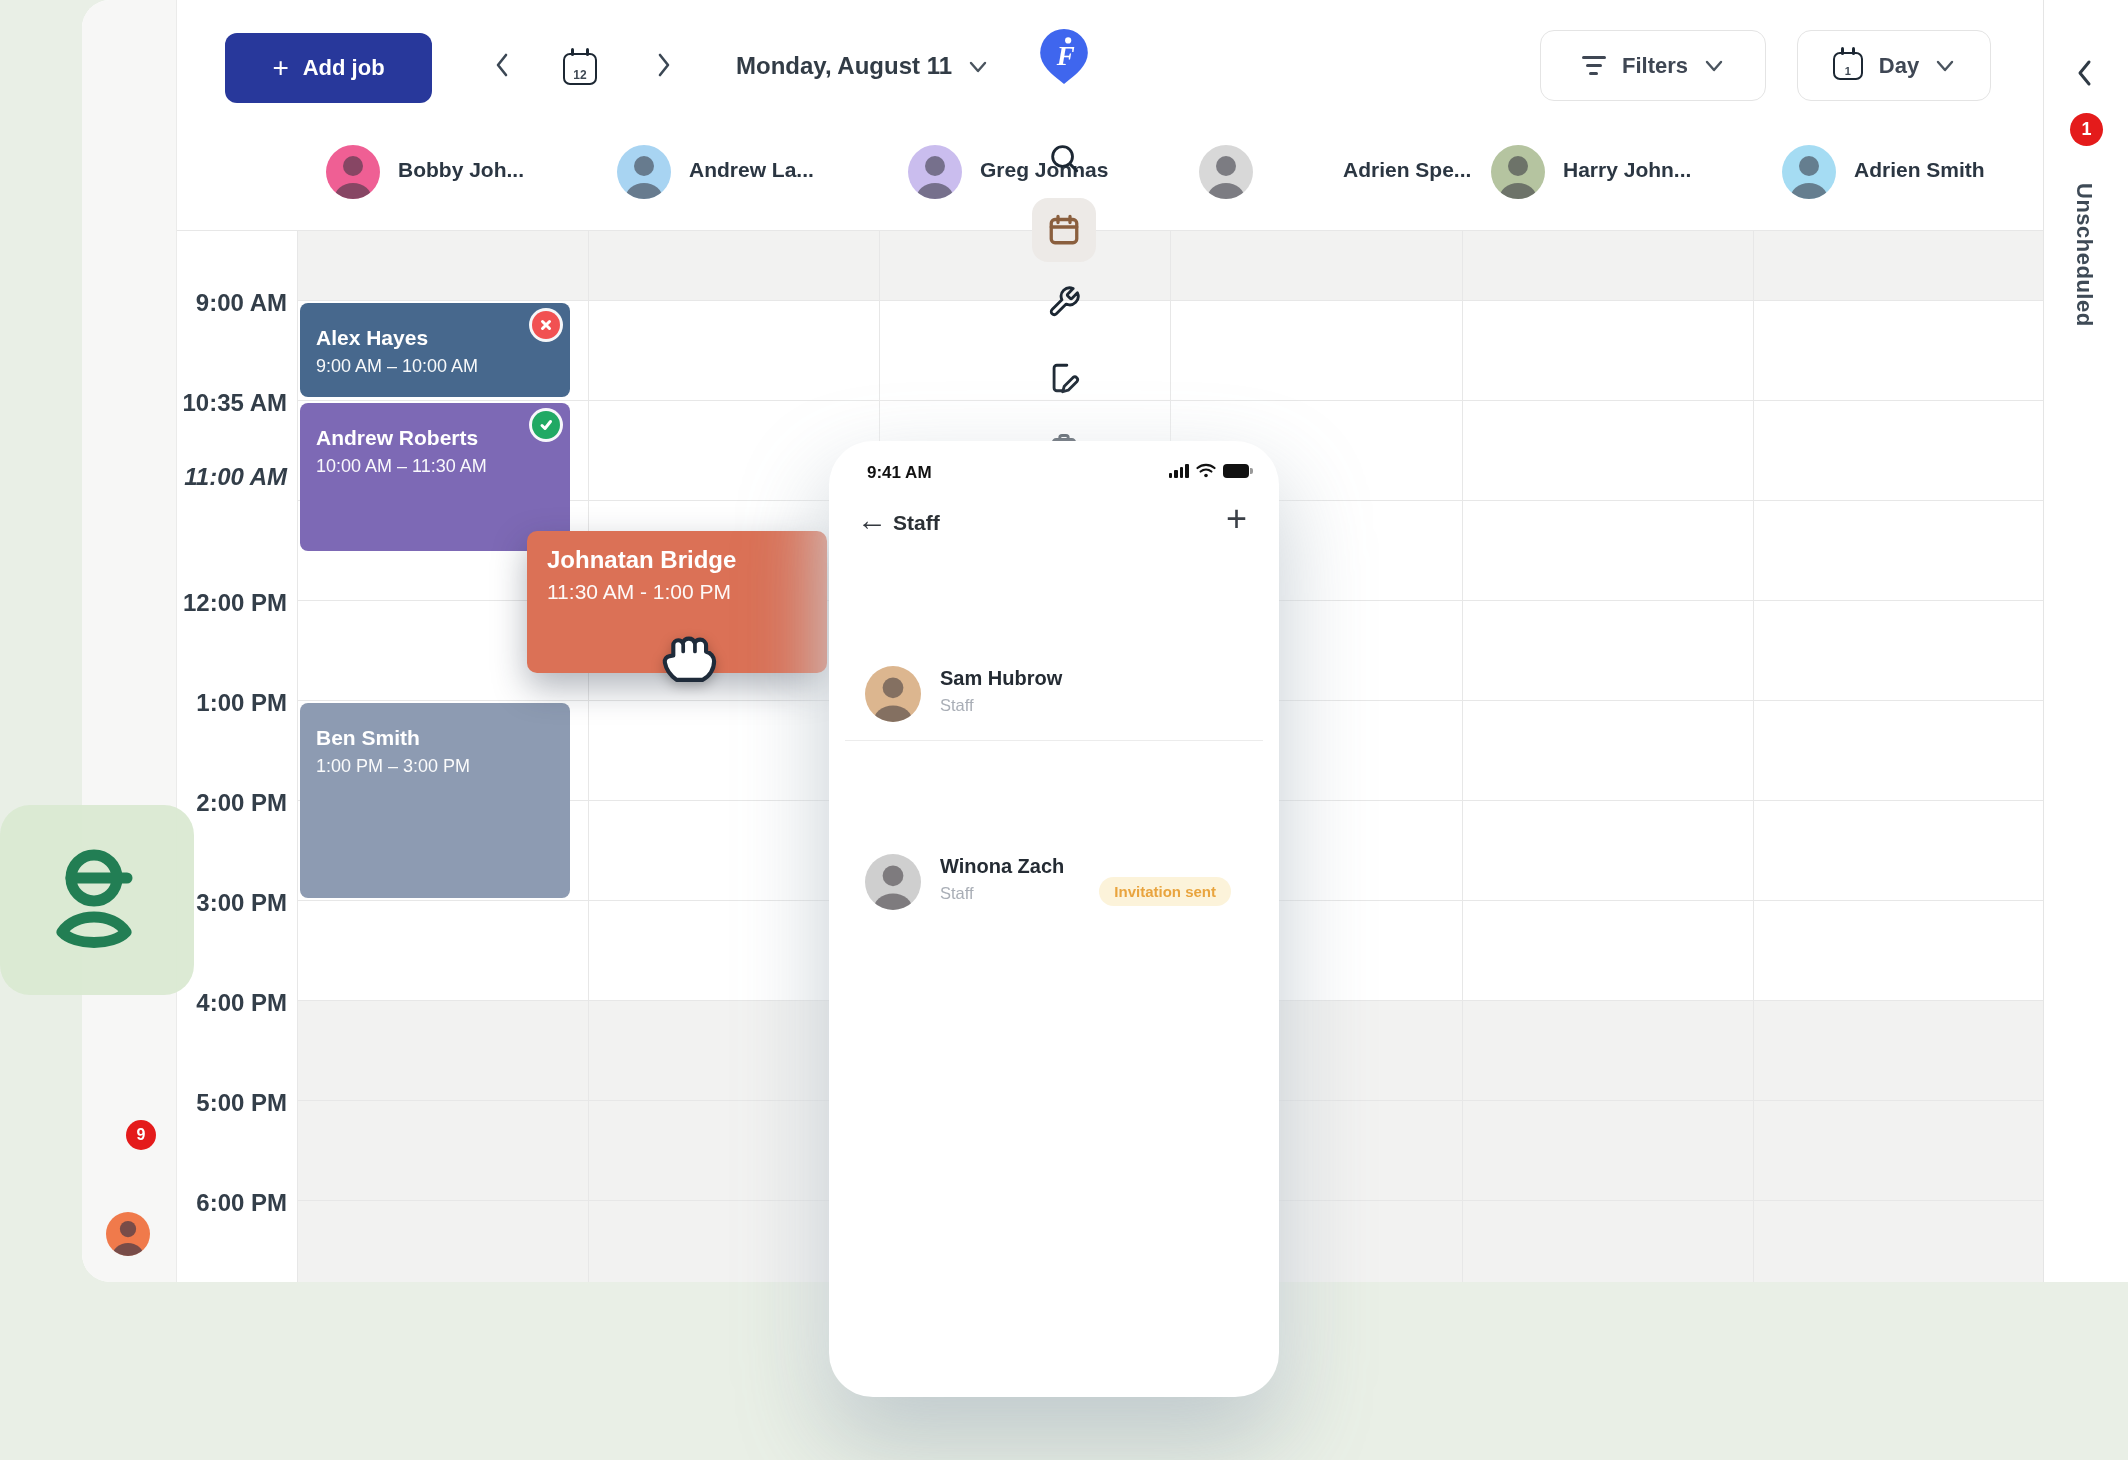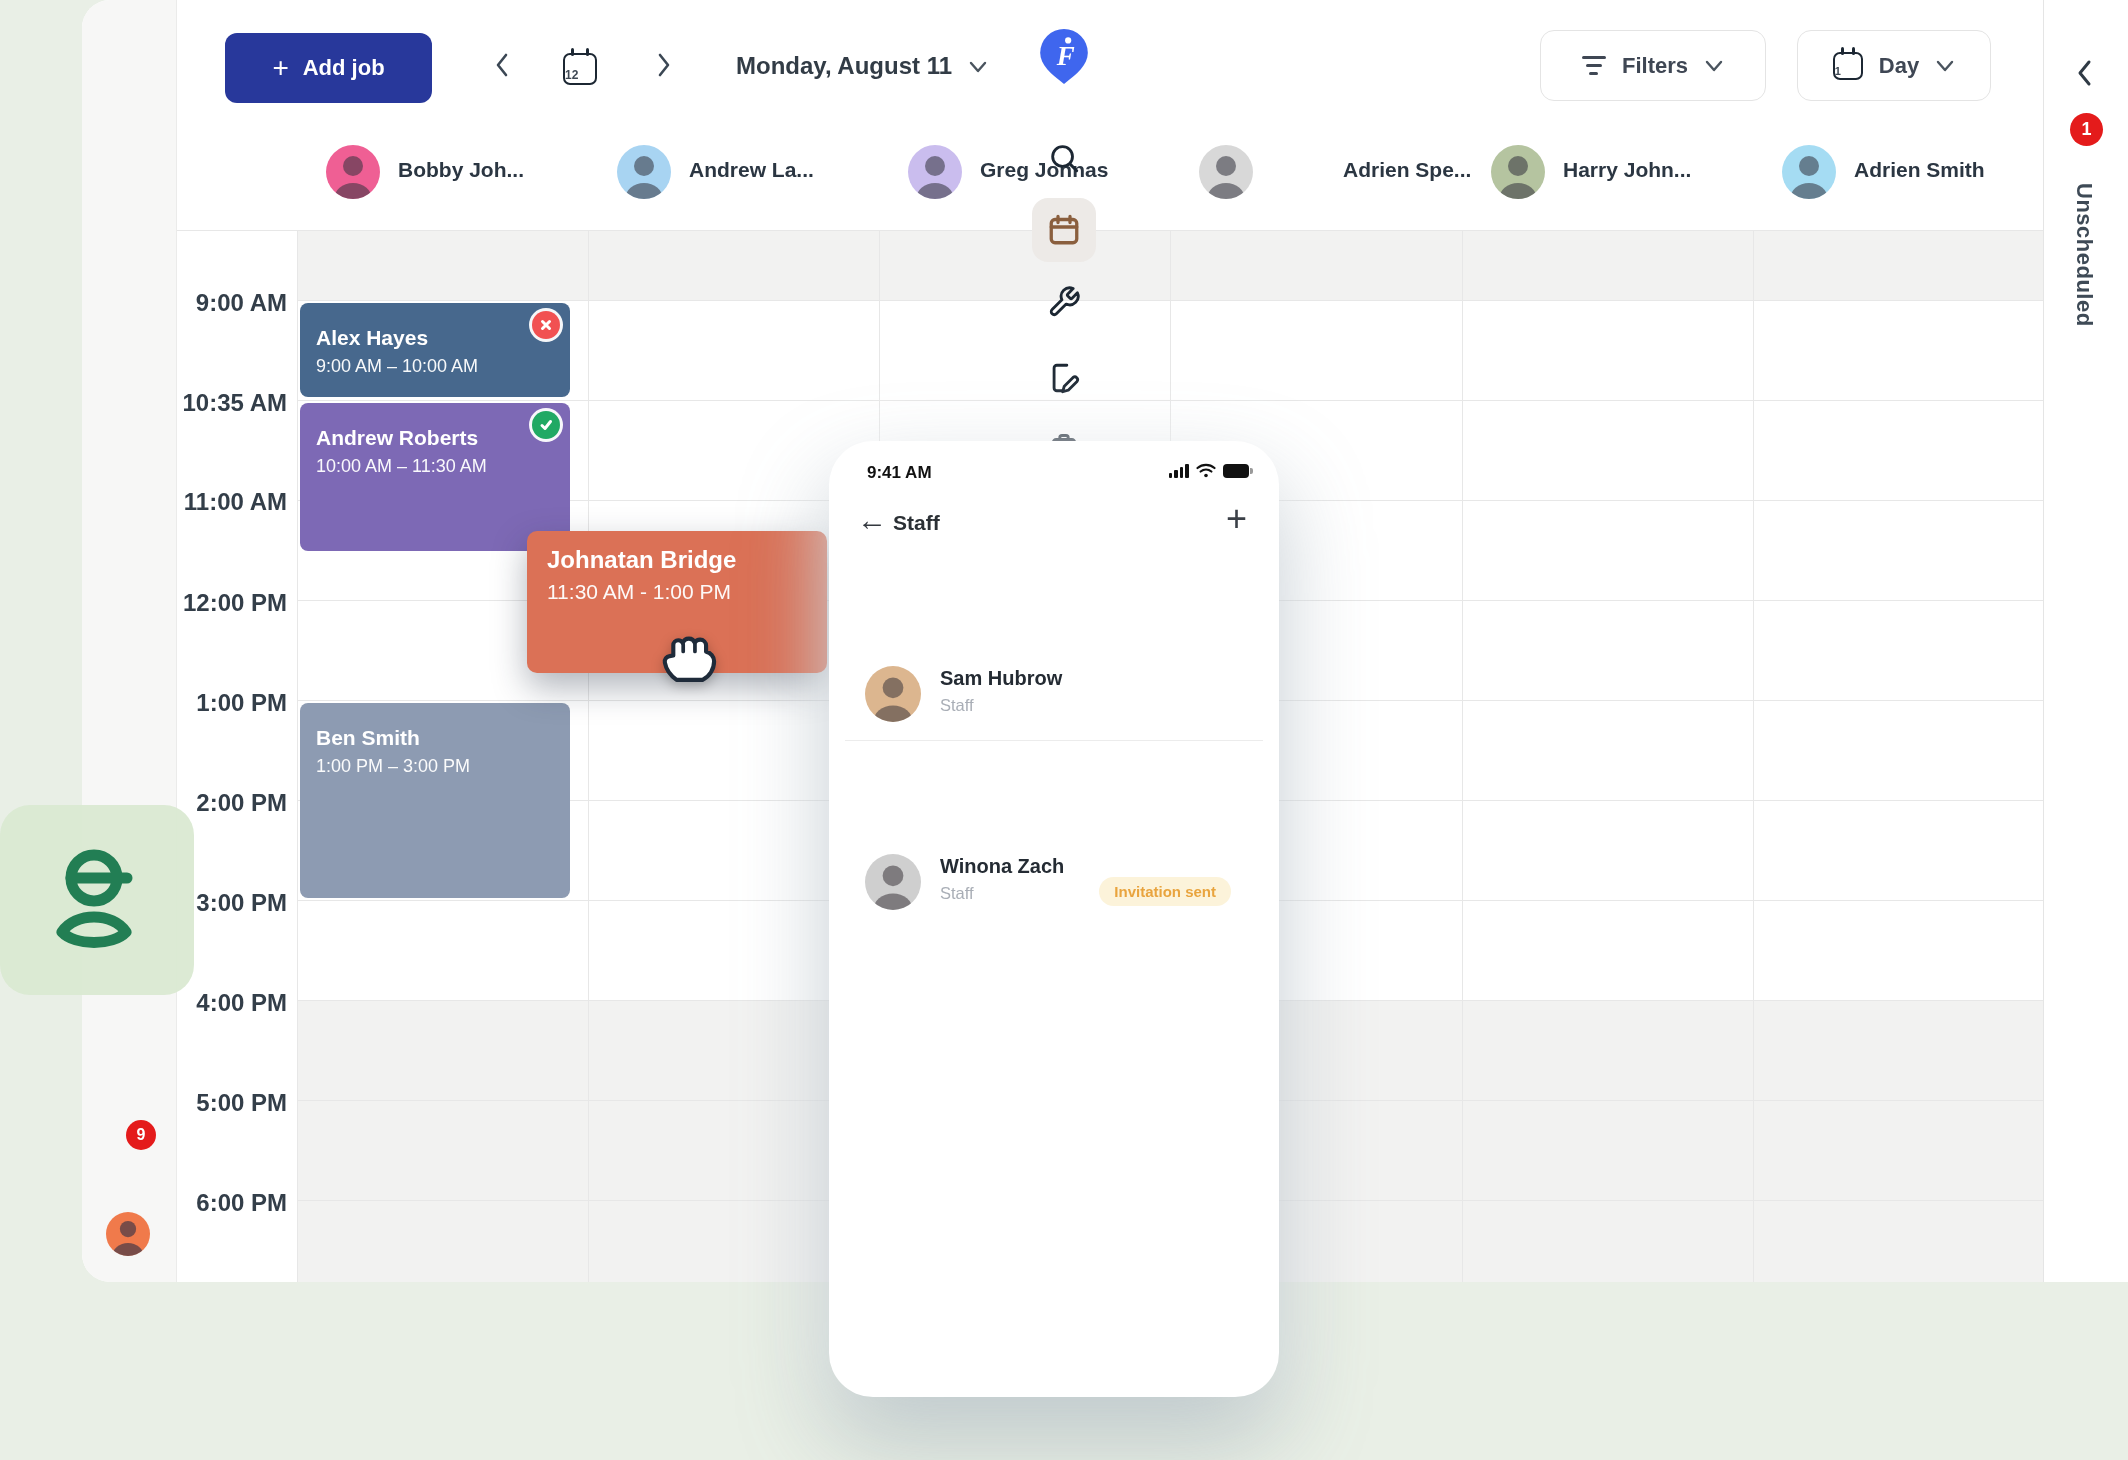--- a/index.html
+++ b/index.html
@@ -8,21 +8,21 @@
 
   
   .canvas{position:absolute;left:82px;top:0;width:2046px;height:1282px;background:#ffffff;border-radius:28px 0 0 28px;}
   .sidebar{position:absolute;left:82px;top:0;width:95px;height:1282px;background:#f7f7f6;border-right:1px solid #ebebea;border-radius:28px 0 0 28px;z-index:20;}
   .side-icon{position:absolute;left:50%;transform:translateX(-50%);width:36px;height:36px;display:flex;align-items:center;justify-content:center;}
   .side-icon svg{width:34px;height:34px;stroke:#1c2733;stroke-width:2;fill:none;stroke-linecap:round;stroke-linejoin:round;}
   .side-active{position:absolute;left:50%;transform:translateX(-50%);top:198px;width:64px;height:64px;background:#edeae7;border-radius:16px;display:flex;align-items:center;justify-content:center;}
   .cal-glyph{position:relative;border:2.6px solid #1c2733;border-radius:7px;}
   .cal-glyph::before,.cal-glyph::after{content:"";position:absolute;top:-7px;width:3px;height:8px;background:#1c2733;border-radius:2px;}
   .cal-glyph::before{left:6px;} .cal-glyph::after{right:6px;}
-  .cal-num{position:absolute;left:0;right:0;bottom:1px;text-align:left;font-weight:700;color:#3f4954;}
+  .cal-num{position:absolute;left:0;right:0;bottom:1px;text-align:center;font-weight:700;color:#3f4954;}
   .badge-dot{position:absolute;background:#e41b1b;color:#fff;border-radius:50%;display:flex;align-items:center;justify-content:center;font-weight:700;}
 
   
   .addjob{position:absolute;left:225px;top:33px;width:207px;height:70px;background:#28389b;border-radius:12px;color:#fff;font-size:22px;font-weight:700;display:flex;align-items:center;justify-content:center;gap:14px;z-index:15;}
   .addjob .plus{font-size:28px;font-weight:400;line-height:1;}
   .nav-chevron{position:absolute;top:50px;width:20px;height:30px;z-index:15;}
   .nav-chevron svg{stroke:#3b4754;stroke-width:2.6;fill:none;stroke-linecap:round;stroke-linejoin:round;width:20px;height:30px;}
   .tb-cal{position:absolute;left:563px;top:50px;width:34px;height:34px;z-index:15;}
   .date-label{position:absolute;left:736px;top:52px;font-size:24px;font-weight:700;color:#323c46;z-index:15;display:flex;align-items:center;gap:16px;}
   .chev-down svg{width:20px;height:14px;stroke:#4a545e;stroke-width:2.4;fill:none;stroke-linecap:round;stroke-linejoin:round;}
@@ -102,21 +102,21 @@
 
 <div class="vline" style="left:297px;"></div>
 <div class="vline" style="left:588px;"></div>
 <div class="vline" style="left:879px;"></div>
 <div class="vline" style="left:1170px;"></div>
 <div class="vline" style="left:1462px;"></div>
 <div class="vline" style="left:1753px;"></div>
 
 <div class="time-label" style="top:289px;">9:00 AM</div>
 <div class="time-label" style="top:389px;">10:35 AM</div>
-<div class="time-label" style="top:488px;">11:00 AM</div>
+<div class="time-label" style="top:463px;font-style:italic;">11:00 AM</div>
 <div class="time-label" style="top:589px;">12:00 PM</div>
 <div class="time-label" style="top:689px;">1:00 PM</div>
 <div class="time-label" style="top:789px;">2:00 PM</div>
 <div class="time-label" style="top:889px;">3:00 PM</div>
 <div class="time-label" style="top:989px;">4:00 PM</div>
 <div class="time-label" style="top:1089px;">5:00 PM</div>
 <div class="time-label" style="top:1189px;">6:00 PM</div>
 
 <div class="addjob">
   <span class="plus">+</span>

